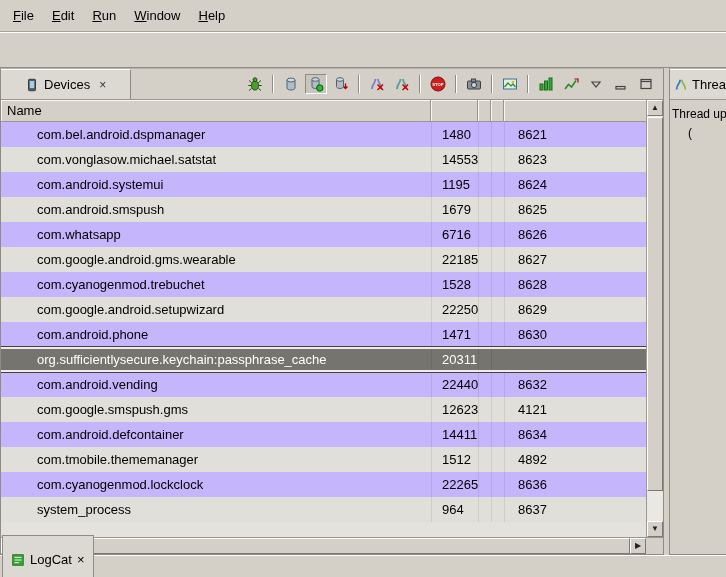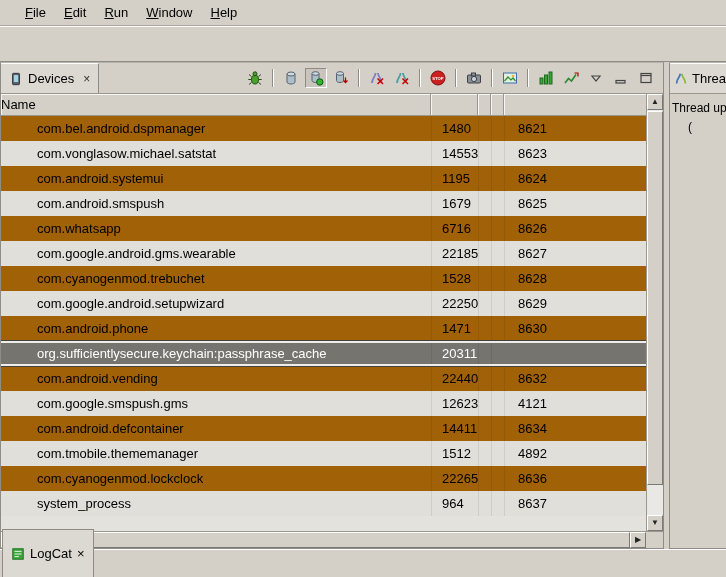--- a/index.html
+++ b/index.html
@@ -1,46 +1,46 @@
 <!DOCTYPE html>
 <html><head>
 <meta charset="utf-8">
 <style>
   *{box-sizing:border-box;margin:0;padding:0;}
   html,body{width:726px;height:577px;overflow:hidden;background:#d4d0c8;
     font-family:"Liberation Sans",sans-serif;font-size:13px;color:#000;}
   
-  .menubar{height:26px;display:flex;align-items:center;padding-left:16px;border-bottom:1px solid #a8a49c;}
+  .menubar{height:32px;display:flex;align-items:center;padding-left:4px;border-bottom:1px solid #a8a49c;}
   .menu-item{padding:4px 9px;cursor:default;}
   
   .toolbar-gap{height:36px;border-bottom:1px solid #8f8c85;box-shadow:inset 0 1px 0 #ffffff;}
   
   .main{display:flex;height:487px;}
   .left-panel{width:664px;display:flex;flex-direction:column;border:1px solid #8f8c85;border-top:1px solid #b6b3ac;background:#d4d0c8;}
   .tabbar{height:31px;display:flex;align-items:stretch;border-bottom:1px solid #9a978f;}
-  .tab{display:flex;align-items:center;gap:5px;padding:0 8px;background:#dcd9d2;border-right:1px solid #8f8c85;border-top:1px solid #fff;}
+  .tab{display:flex;align-items:center;gap:5px;padding:0 24px;background:#dcd9d2;border-right:1px solid #8f8c85;border-top:1px solid #fff;}
   .tab .close{margin-left:4px;font-size:12px;color:#333;cursor:default;}
   .tab-icon svg{width:14px;height:14px;display:block;}
   .panel-toolbar{margin-left:auto;display:flex;align-items:center;gap:3px;padding-right:6px;}
   .tbtn{width:22px;height:20px;display:flex;align-items:center;justify-content:center;}
   .tbtn svg{width:16px;height:16px;display:block;}
   .tbtn.pressed{border:1px solid;border-color:#8f8c85 #ffffff #ffffff #8f8c85;background:#c9c5bd;}
   .tsep{width:2px;height:18px;border-left:1px solid #8f8c85;border-right:1px solid #ffffff;margin:0 3px;}
   
   .table-wrap{display:flex;flex:1;min-height:0;}
   .table-area{width:647px;display:flex;flex-direction:column;min-height:0;}
   .thead{display:flex;height:22px;flex:none;}
   .hcell{background:#d4d0c8;border-right:1px solid #9a978f;border-bottom:1px solid #9a978f;
     box-shadow:inset 1px 1px 0 #f7f6f4;display:flex;align-items:center;}
-  .hcell.hname{width:430px;}
+  .hcell.hname{width:430px;padding-left:6px;}
   .hcell.hc1{width:47px;}.hcell.hc2{width:13px;}.hcell.hc3{width:13px;}
   .hcell.hrest{flex:1;border-right:none;}
   .tbody{flex:1;background:#e4e2dd;overflow:hidden;}
   .trow{display:flex;height:25px;align-items:stretch;}
-  .trow.even{background:#a16207;}
+  .trow.even{background:#c4b5fd;}
   .trow.odd{background:#e1dfda;}
   .cell{display:flex;align-items:center;white-space:nowrap;overflow:hidden;}
   .cell.cname{width:430px;padding-left:36px;}
   .cell.cpid{width:47px;padding-left:10px;border-left:1px solid rgba(0,0,0,0.08);}
   .cell.cn1{width:13px;border-left:1px solid rgba(0,0,0,0.08);}
   .cell.cn2{width:13px;border-left:1px solid rgba(0,0,0,0.08);}
   .cell.cport{flex:1;padding-left:13px;border-left:1px solid rgba(0,0,0,0.08);}
   .trow.selected{background:#76746f;color:#fff;border-top:2px solid #efedea;border-bottom:2px solid #efedea;
     box-shadow:0 -1px 0 #44423e,0 1px 0 #44423e;position:relative;z-index:2;}
   

